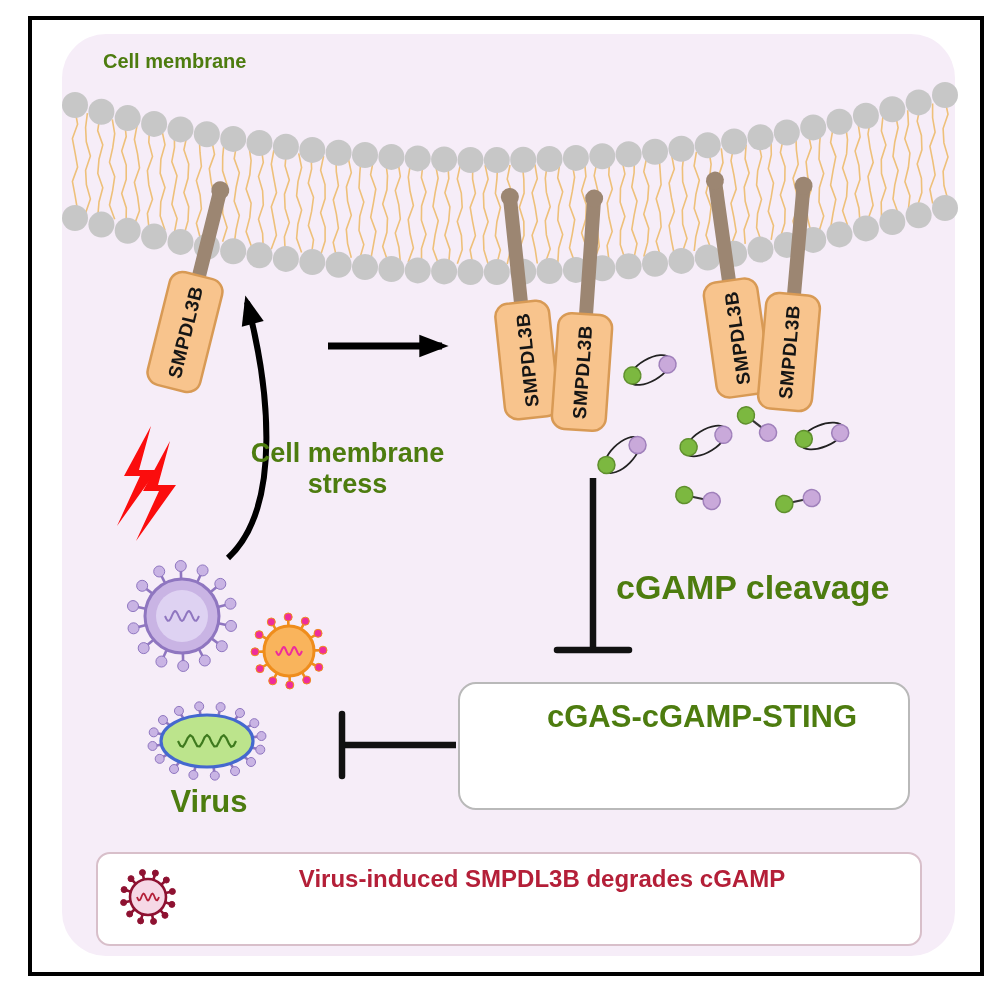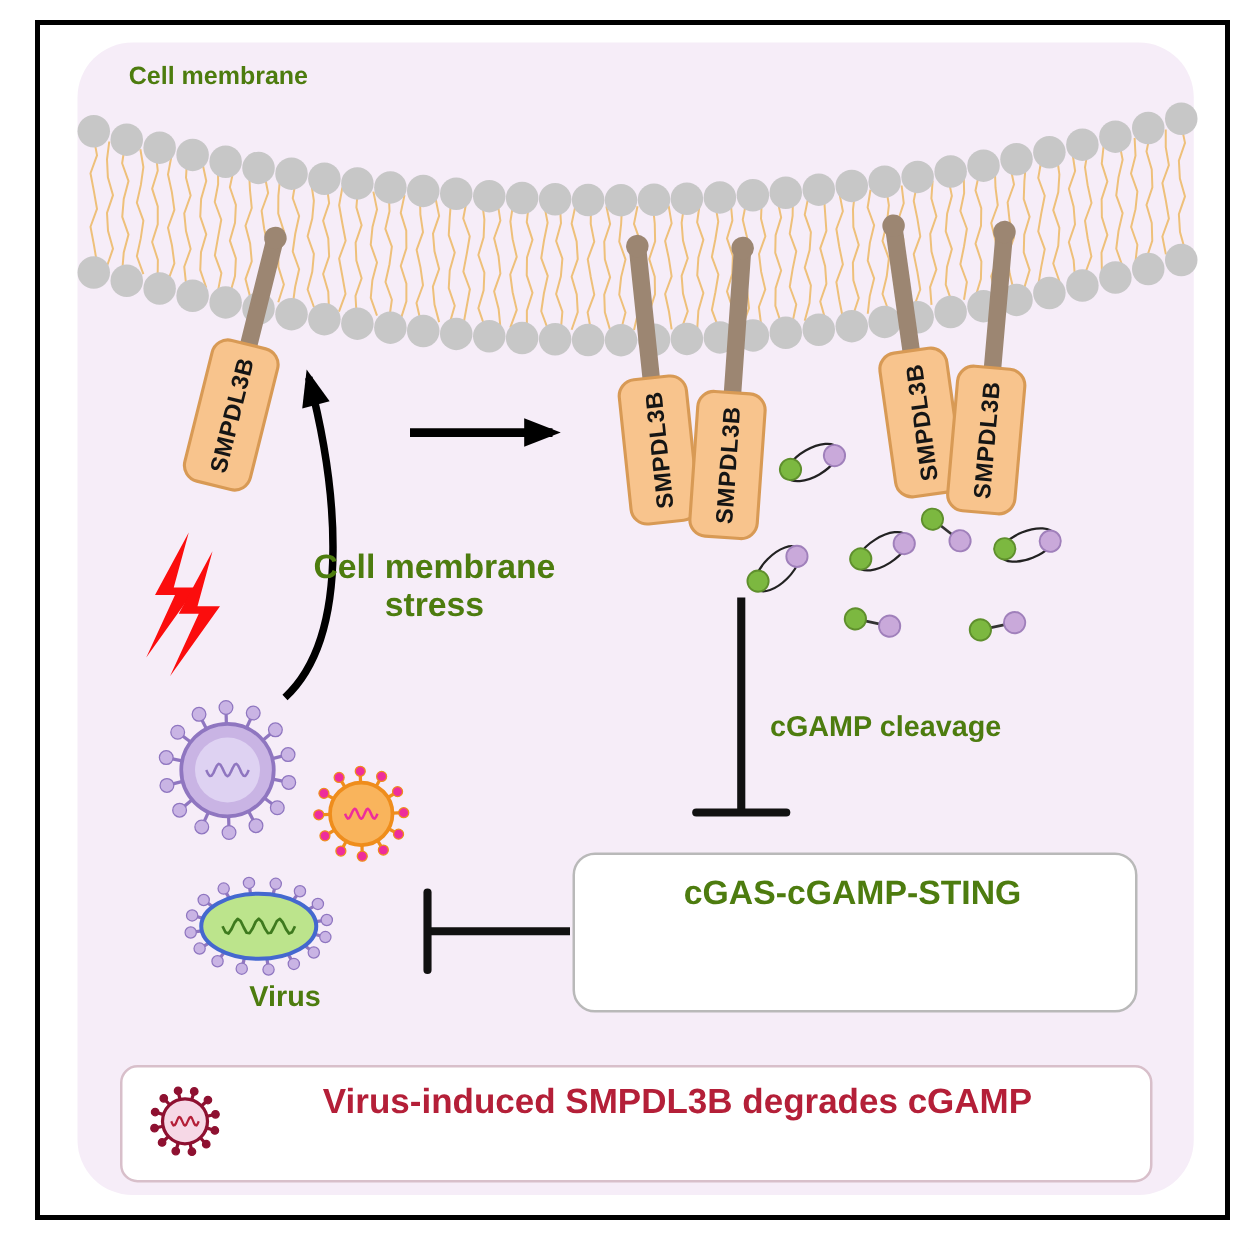--- a/index.html
+++ b/index.html
@@ -7,28 +7,28 @@
           font-family:"Liberation Sans",sans-serif;}
   #frame{position:absolute;left:28px;top:16px;width:948px;height:952px;
          border:4px solid var(--frame,#000);z-index:0;}
   #canvas{position:absolute;left:62px;top:34px;width:893px;height:922px;border-radius:44px;
           background:var(--background,#f6edf8);z-index:0;}
   #art{position:absolute;left:0;top:0;z-index:2;}
   .txt{position:absolute;font-weight:700;color:#4d7c0f;z-index:3;white-space:nowrap;}
   .center{text-align:center;}
   #cm-label{left:103px;top:50px;font-size:20px;}
   #stress-label{left:225px;top:438px;width:245px;font-size:27px;line-height:1.15;}
-  #virus-label{left:163px;top:784px;width:130px;font-size:23px;}
-  #cleavage-label{left:616px;top:568px;font-size:23px;}
+  #virus-label{left:144px;top:784px;width:130px;font-size:31px;}
+  #cleavage-label{left:616px;top:568px;font-size:34px;}
   #pathway-box{position:absolute;left:458px;top:682px;width:448px;height:124px;background:#fff;
                border:2px solid var(--box-border,#b9b9b9);border-radius:18px;z-index:1;}
-  #pathway-text{left:458px;top:698px;width:448px;font-size:27px;line-height:1.25;}
+  #pathway-text{left:478px;top:698px;width:448px;font-size:31px;line-height:1.25;}
   #caption-box{position:absolute;left:96px;top:852px;width:822px;height:90px;background:#fff;
                border:2px solid var(--caption-border,#d8bfca);border-radius:14px;z-index:1;}
-  #caption-text{left:180px;top:864px;width:724px;font-size:28px;line-height:1.22;
+  #caption-text{left:180px;top:864px;width:724px;font-size:24px;line-height:1.22;
                 color:var(--caption-text,#b41f38);}
   .protein-body{fill:var(--protein-fill,#f8c48d);stroke:var(--protein-stroke,#d89a55);stroke-width:2.5;}
   .stem{fill:var(--stem,#9c8672);}
   .protein-label{font-family:"Liberation Sans",sans-serif;font-weight:700;font-size:19px;
                  fill:#151515;letter-spacing:.5px;}
 </style>
 </head>
 <body>
 
 <div id="figure">

